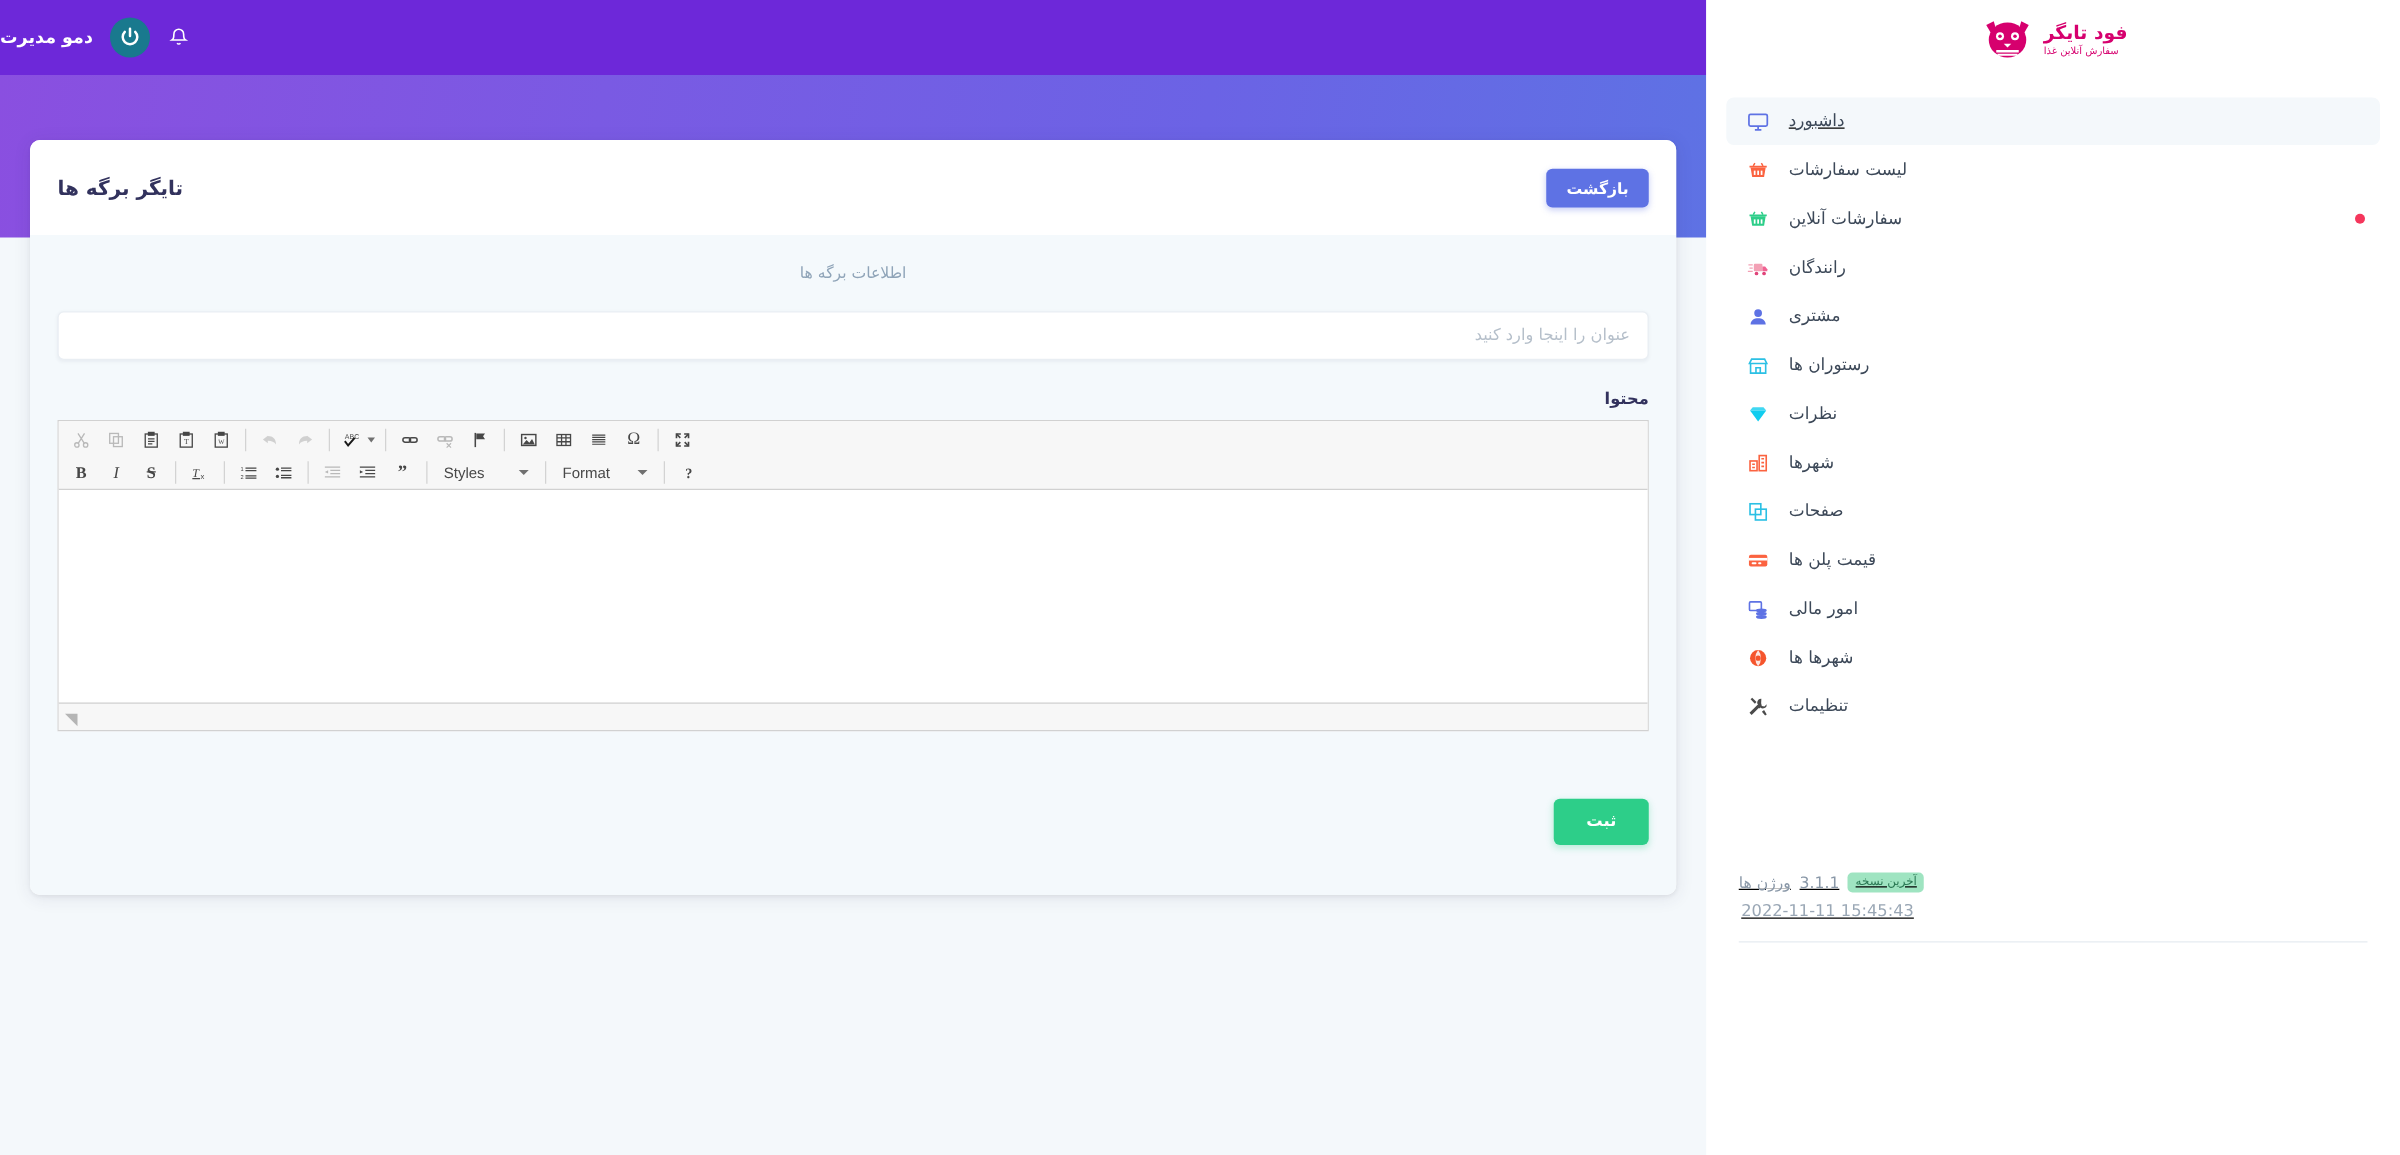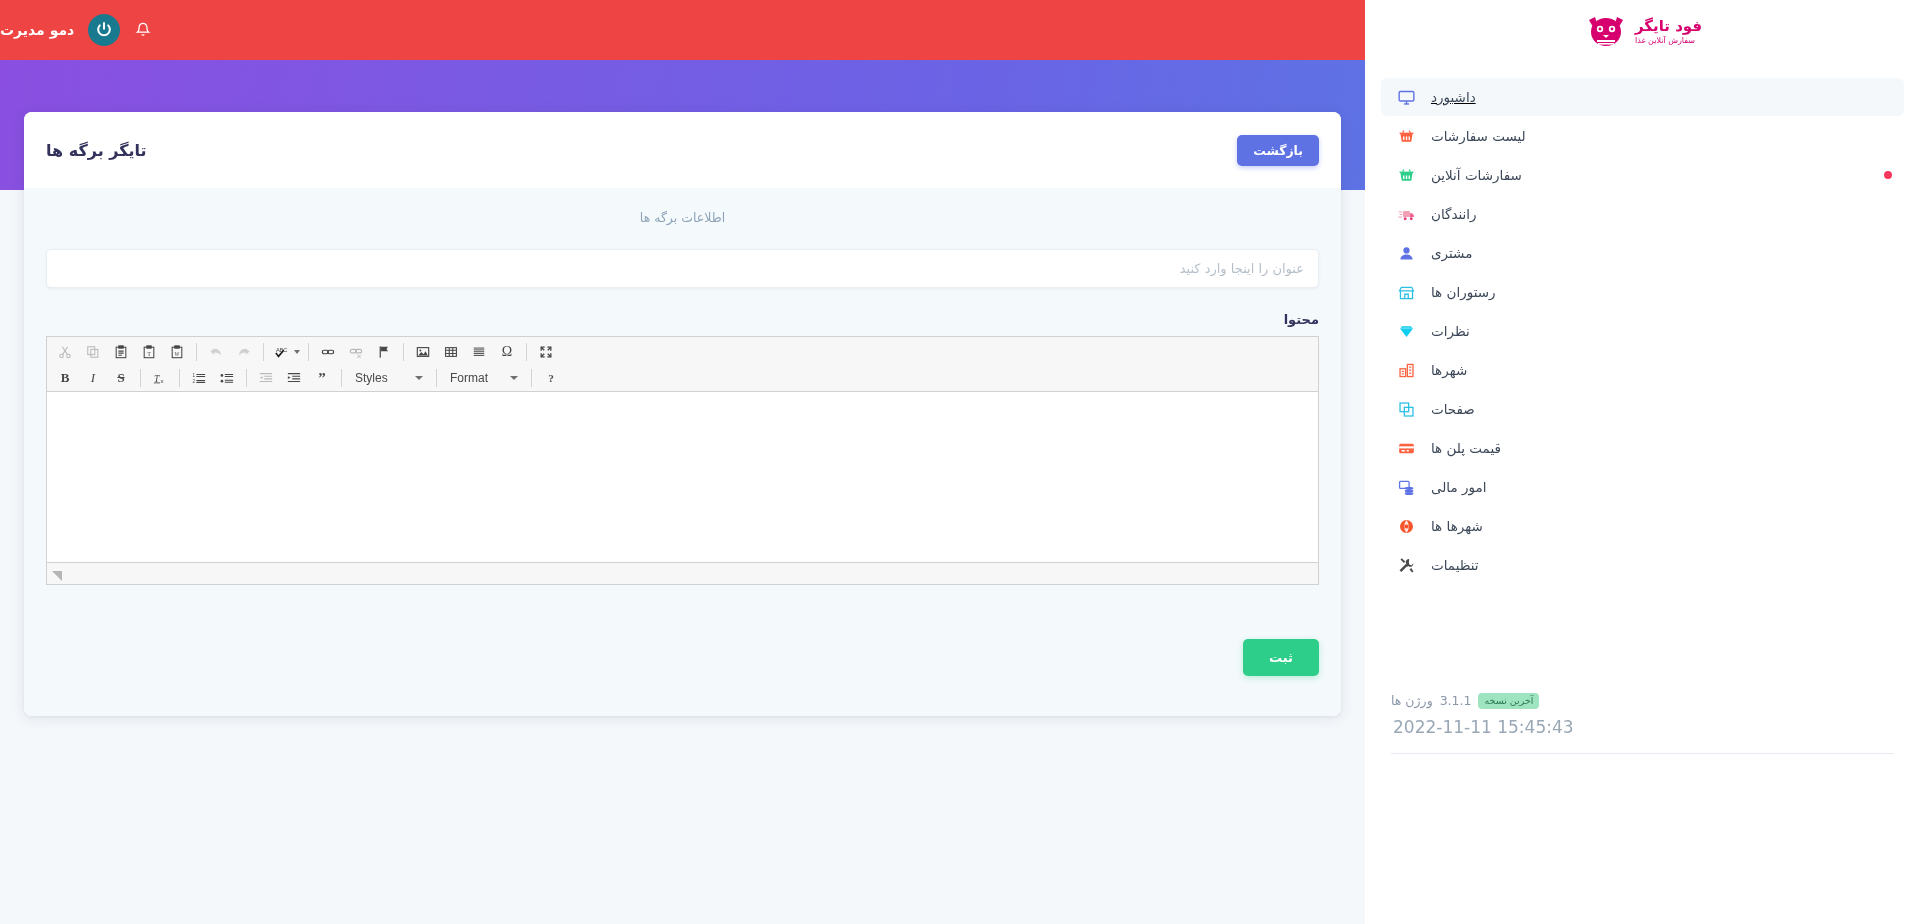--- a/index.html
+++ b/index.html
@@ -55,37 +55,37 @@
   }
   .nav-icon svg { display: block; }
   .nav-dot {
     width: 8px; height: 8px; border-radius: 50%;
     background: #f5365c; margin-left: 4px; margin-right: 2px;
     flex: 0 0 8px;
   }
 
   .version-block {
     position: absolute; bottom: 170px; right: 0; width: 555px;
-    padding: 0 26px; text-align: left; direction: rtl;
+    padding: 0 26px; text-align: left; direction: rtl; text-decoration: underline;
   }
   .version-line { display: flex; align-items: center; justify-content: flex-start;
                   flex-direction: row-reverse; gap: 7px; }
   .version-text { color: #8a98a8; font-size: 12.5px; }
   .version-badge {
     background: #9fe4c1; color: #2c7a55; font-size: 9.5px;
     border-radius: 4px; padding: 2px 6px; line-height: 1.3; white-space: nowrap;
   }
-  .version-date { color: #9aa7b5; font-size: 17px; margin-top: 8px; text-align: left;
+  .version-date { color: #9aa7b5; font-size: 13px; margin-top: 8px; text-align: left;
                   padding-left: 2px; direction: ltr; }
   .version-rule { border-top: 1px solid #e6ebf1; margin-top: 16px; }
 
   
   .navbar {
     position: absolute; top: 0; right: 555px; left: 0;
-    height: 60px; background: #ef4444;
+    height: 60px; background: #6d28d9;
     display: flex; align-items: center; z-index: 20;
   }
   .navbar-inner {
     display: flex; align-items: center; flex-direction: row-reverse;
     gap: 14px; padding-right: 22px; width: 100%;
   }
   .navbar-title { color: #ffffff; font-size: 14px; font-weight: bold; }
   .power-badge {
     width: 32px; height: 32px; border-radius: 50%;
     background: #19798e; display: flex; align-items: center; justify-content: center;

